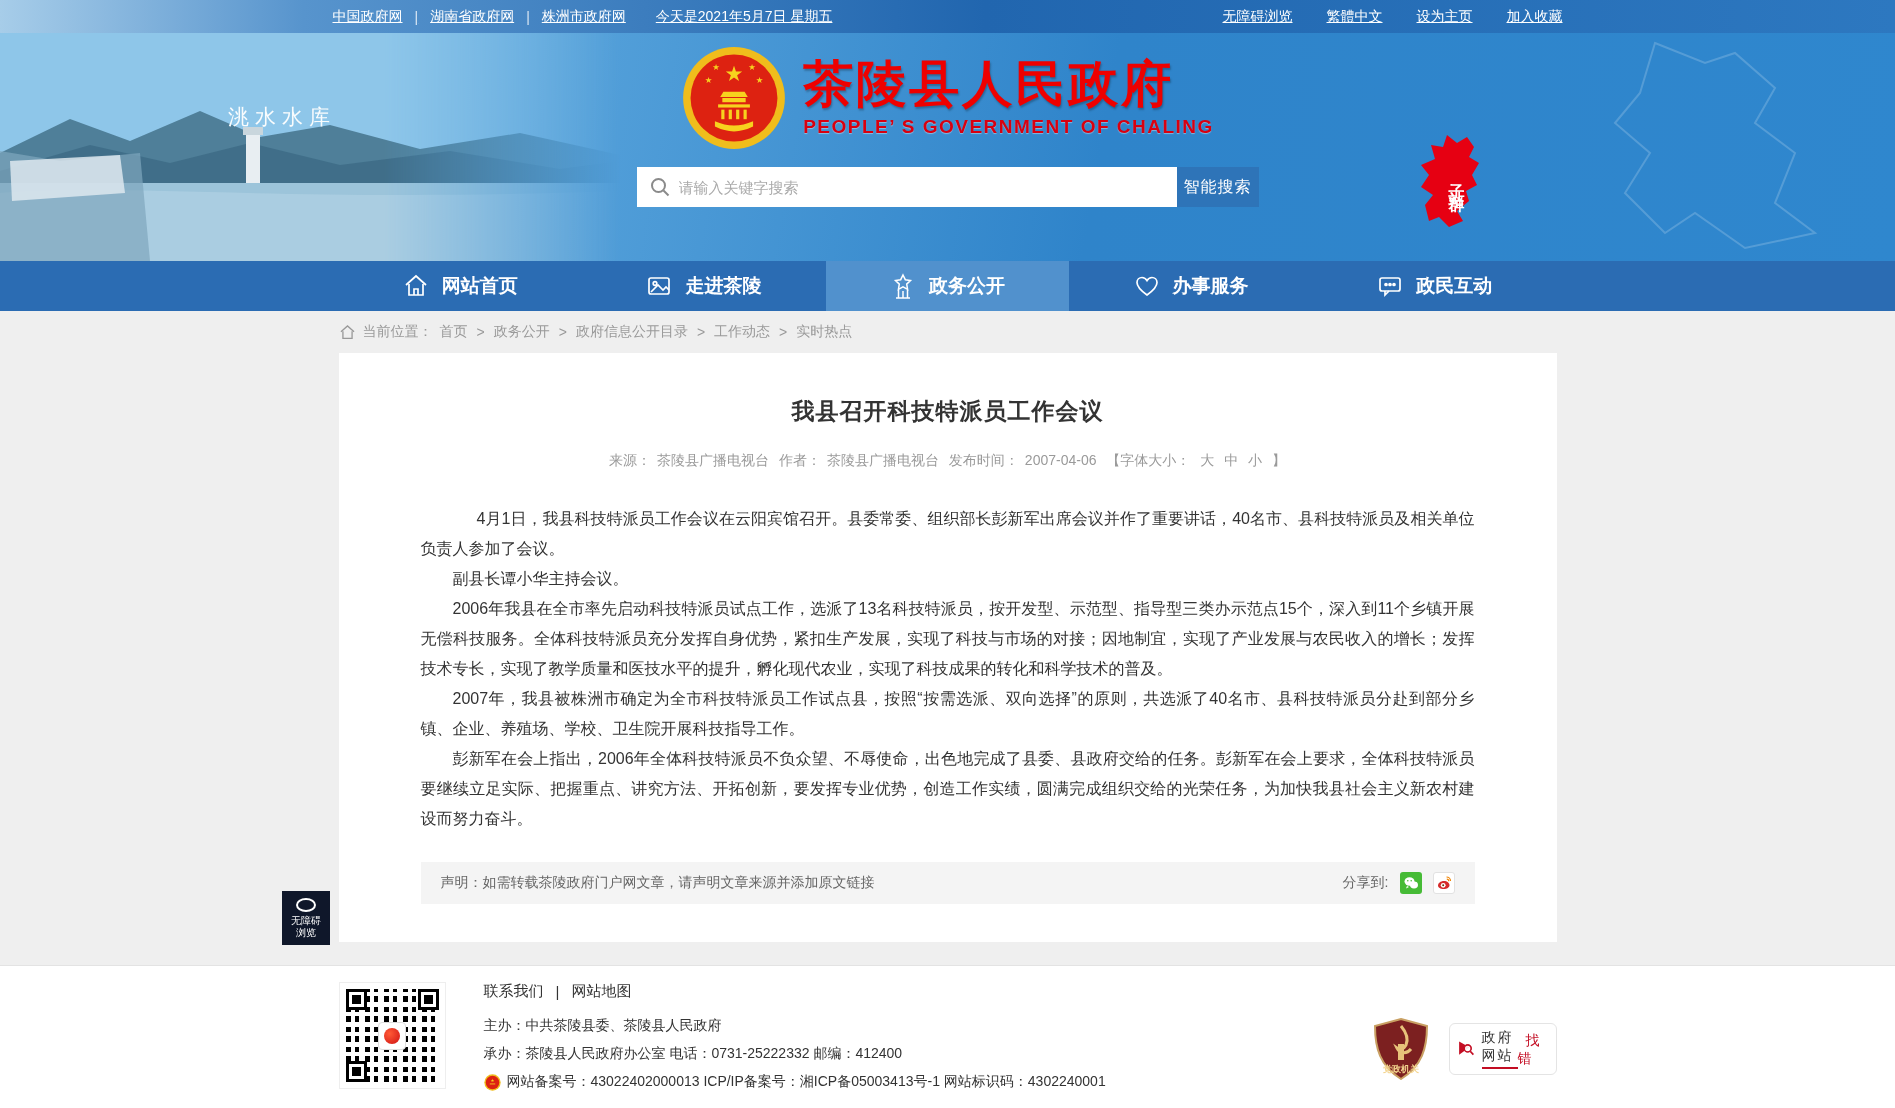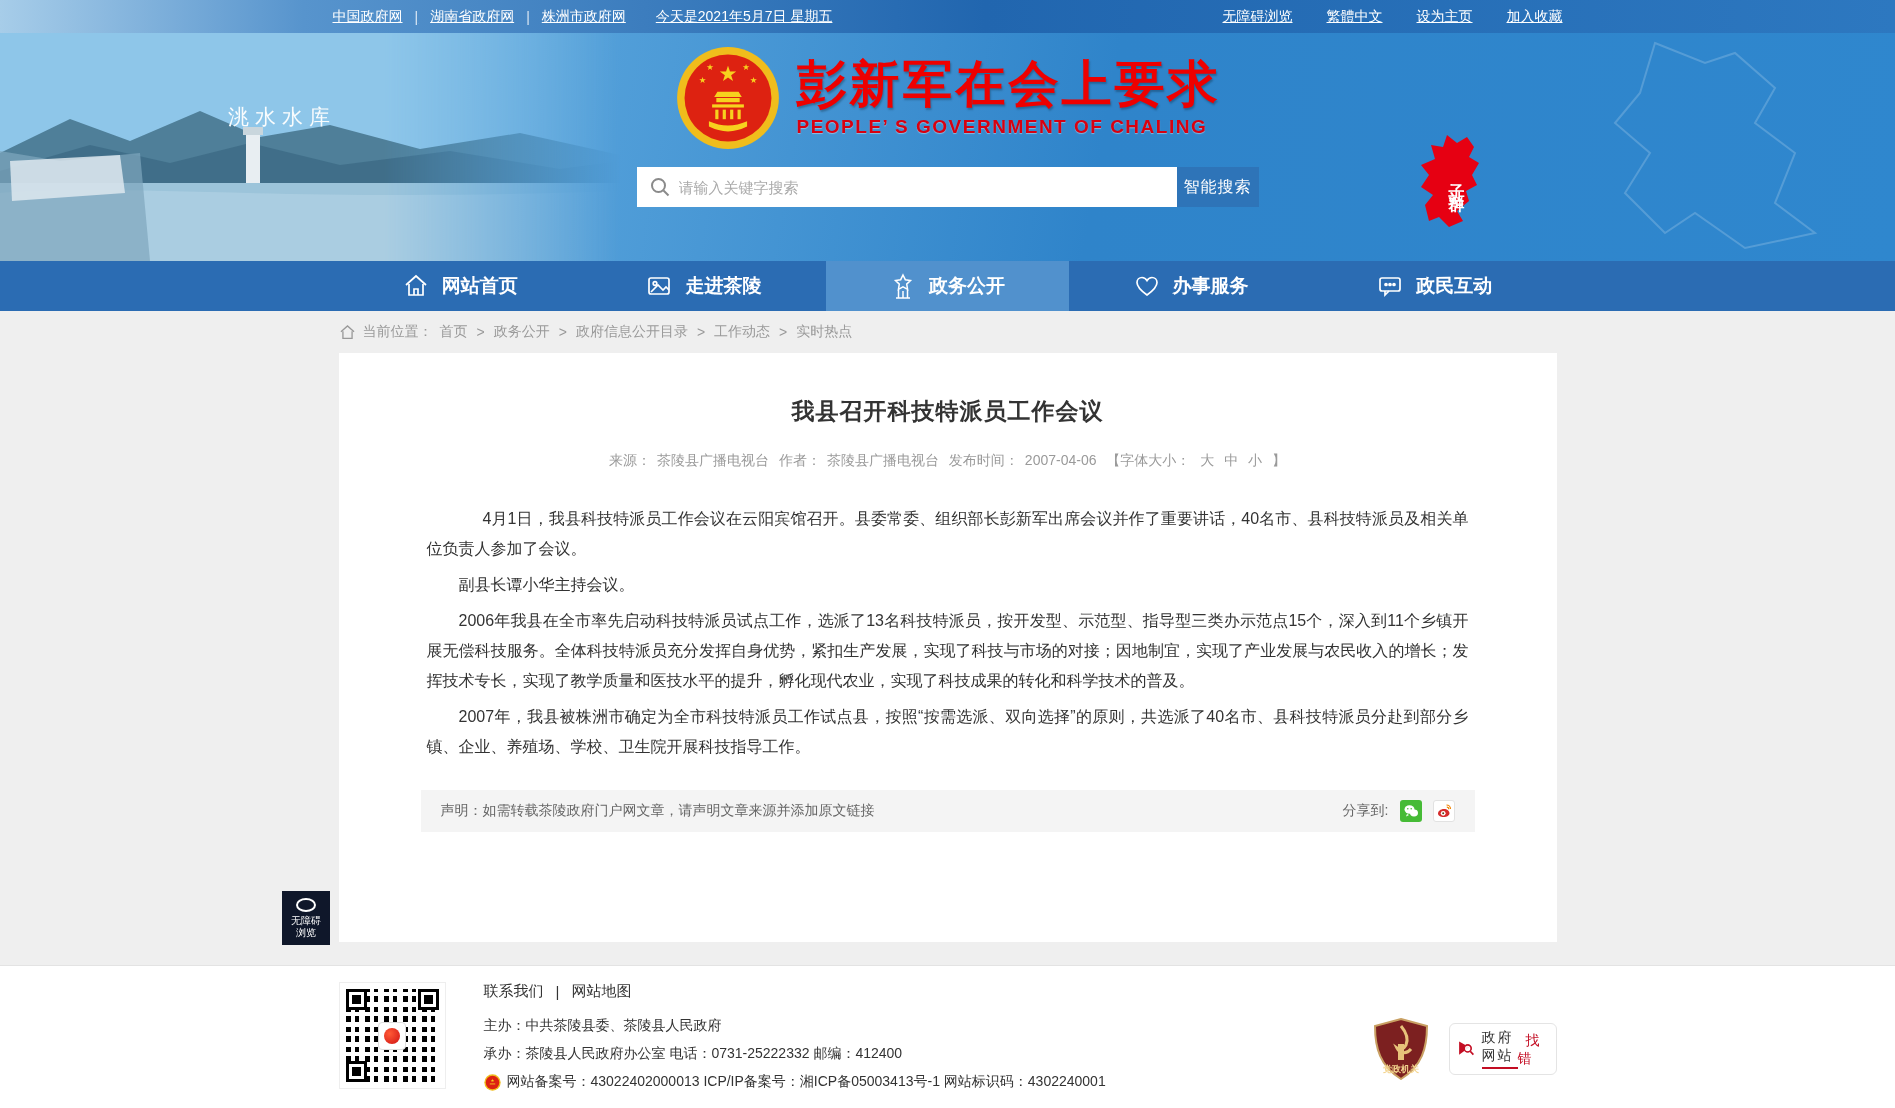--- a/index.html
+++ b/index.html
@@ -61,21 +61,21 @@
   .breadcrumb .bc-sep{margin:0 2px;}
   .breadcrumb a{color:#999;text-decoration:none;cursor:pointer;}
   .card{width:1218px;margin:0 auto;background:#fff;box-sizing:border-box;
     padding:43px 82px 0;height:589px;}
   .article-title{text-align:center;font-size:23px;font-weight:bold;color:#333;letter-spacing:1px;}
   .article-meta{text-align:center;color:#9a9a9a;font-size:14px;margin-top:25px;}
   .article-meta span{margin:0 3px;}
   .fs-opt{cursor:pointer;}
   .article-body{margin-top:34px;font-size:16px;line-height:30px;color:#333;
     text-align:justify;word-break:break-all;}
-  .article-body p{margin:6px;text-indent:2em;}
+  .article-body p{margin:0;text-indent:2em;}
   .article-body p.p-first{text-indent:3.5em;}
   .declaration{margin-top:28px;height:42px;background:#f4f4f4;display:flex;align-items:center;
     padding:0 20px;font-size:14px;color:#666;}
   .share{margin-left:auto;display:flex;align-items:center;gap:11px;color:#666;}
   .share-ic{width:22px;height:22px;border-radius:3px;display:inline-flex;align-items:center;
     justify-content:center;cursor:pointer;}
   .share-wechat{background:#46bb36;}
   .share-weibo{background:#fff;border:1px solid #e2e2e2;box-sizing:border-box;}
 
   
@@ -169,21 +169,21 @@
           <path d="M37 49 h26 l-3 -5 h-20 z" fill="#f7d21e"></path>
           <rect x="39" y="50" width="22" height="4" fill="#f7d21e"></rect>
           <rect x="35" y="56" width="30" height="3" fill="#f7d21e"></rect>
           <rect x="38" y="61" width="3" height="9" fill="#f7d21e"></rect>
           <rect x="45" y="61" width="3" height="9" fill="#f7d21e"></rect>
           <rect x="52" y="61" width="3" height="9" fill="#f7d21e"></rect>
           <rect x="59" y="61" width="3" height="9" fill="#f7d21e"></rect>
           <path d="M32 72 Q50 80 68 72 L68 77 Q50 86 32 77 Z" fill="#f7d21e"></path>
         </svg>
         <div class="brand-text">
-          <div class="site-title">彭新军在会上要求</div>
+          <div class="site-title">茶陵县人民政府</div>
           <div class="site-subtitle">PEOPLE’ S GOVERNMENT OF CHALING</div>
         </div>
       </div>
       <div class="searchbar">
         <div class="search-box">
           <svg class="mag" width="22" height="22" viewBox="0 0 22 22">
             <circle cx="9.5" cy="9.5" r="6.5" fill="none" stroke="#8a8a8a" stroke-width="2"></circle>
             <line x1="14.5" y1="14.5" x2="19.5" y2="19.5" stroke="#8a8a8a" stroke-width="2"></line>
           </svg>
           <input type="text" placeholder="请输入关键字搜索" style="">
@@ -276,20 +276,21 @@
         <span class="fs-opt">中</span>
         <span class="fs-opt">小</span>
         <span>】</span>
       </div>
 
       <div class="article-body">
         <p class="p-first">4月1日，我县科技特派员工作会议在云阳宾馆召开。县委常委、组织部长彭新军出席会议并作了重要讲话，40名市、县科技特派员及相关单位负责人参加了会议。</p>
         <p>副县长谭小华主持会议。</p>
         <p>2006年我县在全市率先启动科技特派员试点工作，选派了13名科技特派员，按开发型、示范型、指导型三类办示范点15个，深入到11个乡镇开展无偿科技服务。全体科技特派员充分发挥自身优势，紧扣生产发展，实现了科技与市场的对接；因地制宜，实现了产业发展与农民收入的增长；发挥技术专长，实现了教学质量和医技水平的提升，孵化现代农业，实现了科技成果的转化和科学技术的普及。</p>
         <p>2007年，我县被株洲市确定为全市科技特派员工作试点县，按照“按需选派、双向选择”的原则，共选派了40名市、县科技特派员分赴到部分乡镇、企业、养殖场、学校、卫生院开展科技指导工作。</p>
+        <p>彭新军在会上指出，2006年全体科技特派员不负众望、不辱使命，出色地完成了县委、县政府交给的任务。彭新军在会上要求，全体科技特派员要继续立足实际、把握重点、讲究方法、开拓创新，要发挥专业优势，创造工作实绩，圆满完成组织交给的光荣任务，为加快我县社会主义新农村建设而努力奋斗。</p>
       </div>
 
       <div class="declaration">
         <span>声明：如需转载茶陵政府门户网文章，请声明文章来源并添加原文链接</span>
         <span class="share">
           <span>分享到:</span>
           <span class="share-ic share-wechat">
             <svg width="16" height="16" viewBox="0 0 16 16">
               <ellipse cx="6.5" cy="6.5" rx="5" ry="4.2" fill="#fff"></ellipse>
               <circle cx="4.8" cy="5.8" r=".8" fill="#46bb36"></circle>

